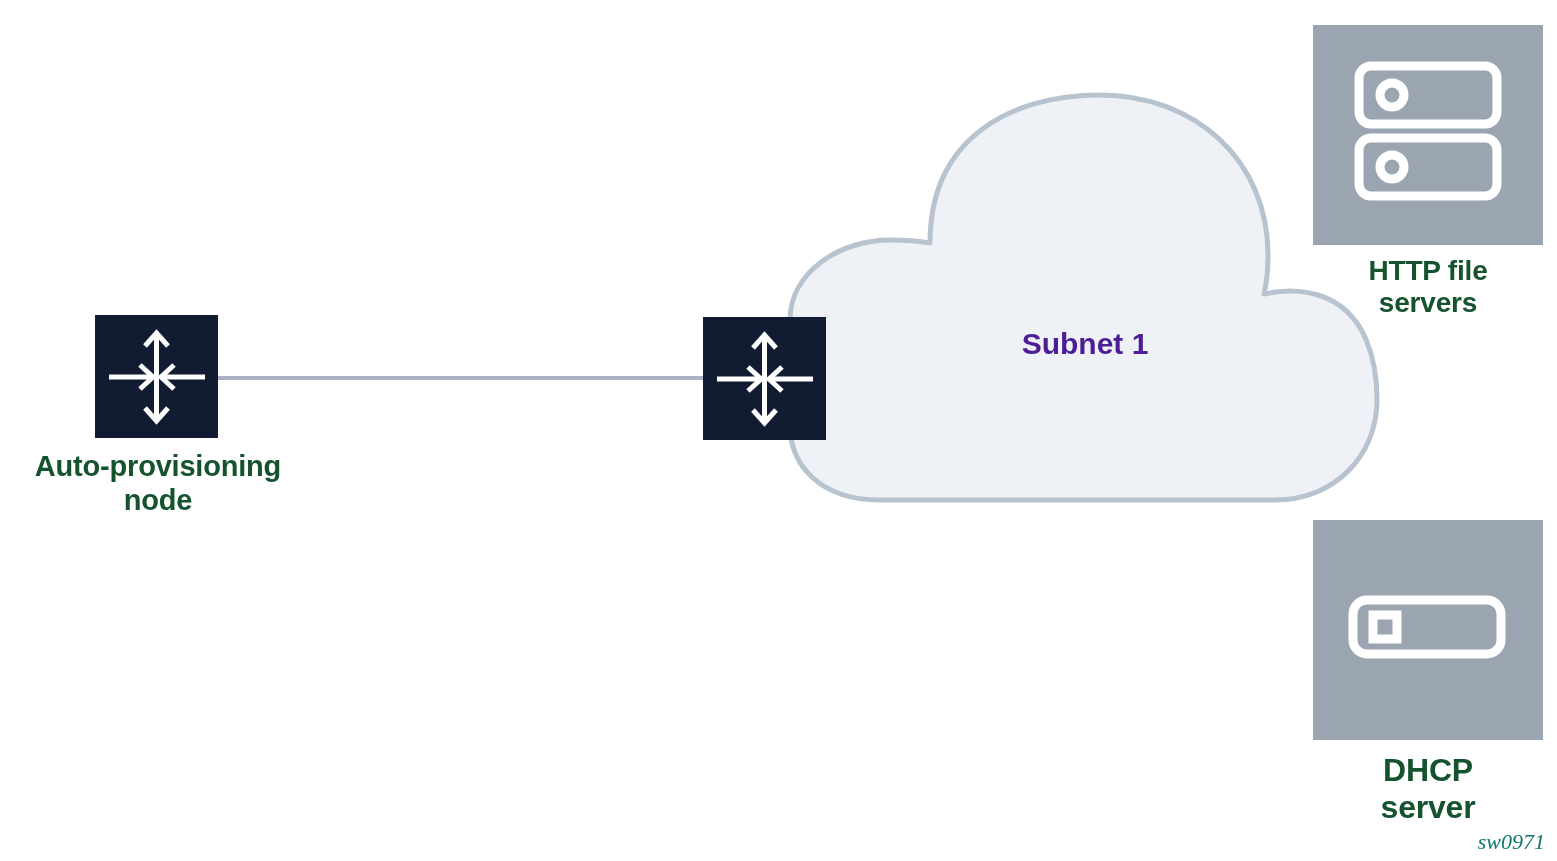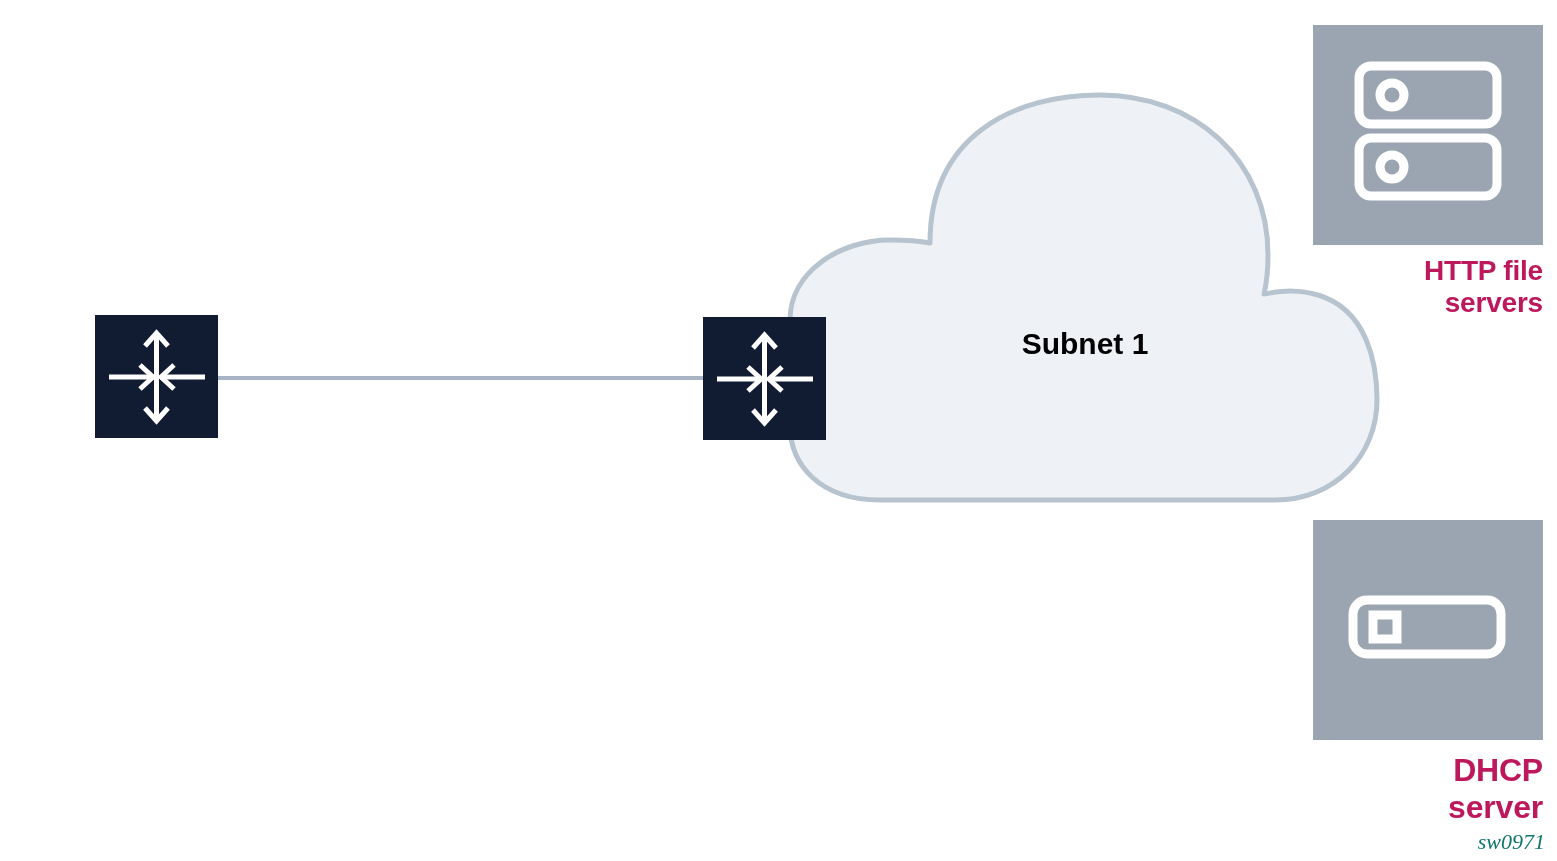--- a/index.html
+++ b/index.html
@@ -24,22 +24,22 @@
     top: 0;
     width: 1557px;
     height: 861px;
   }
 
   
   .node-label {
     position: absolute;
     font-family: "Liberation Sans", sans-serif;
     font-weight: bold;
-    color: #be185d;
-    text-align: right;
+    color: #14532d;
+    text-align: center;
     line-height: 1.16;
     white-space: pre-line;
     letter-spacing: -0.2px;
   }
   #label-autoprov {
     left: 8px;
     top: 450px;
     width: 300px;
     font-size: 29px;
   }
@@ -63,21 +63,21 @@
   }
   #label-subnet {
     position: absolute;
     left: 940px;
     top: 327px;
     width: 290px;
     text-align: center;
     font-family: "Liberation Sans", sans-serif;
     font-size: 30px;
     font-weight: bold;
-    color: #000000;
+    color: #4c1d95;
   }
   #watermark {
     position: absolute;
     right: 12px;
     bottom: 6px;
     font-family: "Liberation Serif", serif;
     font-style: italic;
     font-size: 22px;
     color: #0f766e;
   }
@@ -167,20 +167,22 @@
   </svg>
 
   <svg class="server-box" id="node-dhcp" viewBox="0 0 230 220" xmlns="http://www.w3.org/2000/svg">
     <rect x="0" y="0" width="230" height="220" fill="#9aa5b1"></rect>
     <g fill="none" stroke="#ffffff">
       <rect x="40" y="80" width="148" height="54" rx="14" ry="14" stroke-width="9"></rect>
       <rect x="60" y="95" width="24" height="24" stroke-width="9"></rect>
     </g>
   </svg>
 
+  <div class="node-label" id="label-autoprov">Auto-provisioning
+node</div>
 
 
   <div class="node-label" id="label-http">HTTP file
 servers</div>
 
   <div class="node-label" id="label-dhcp">DHCP
 server</div>
 
   <div id="label-subnet">Subnet 1</div>
 

